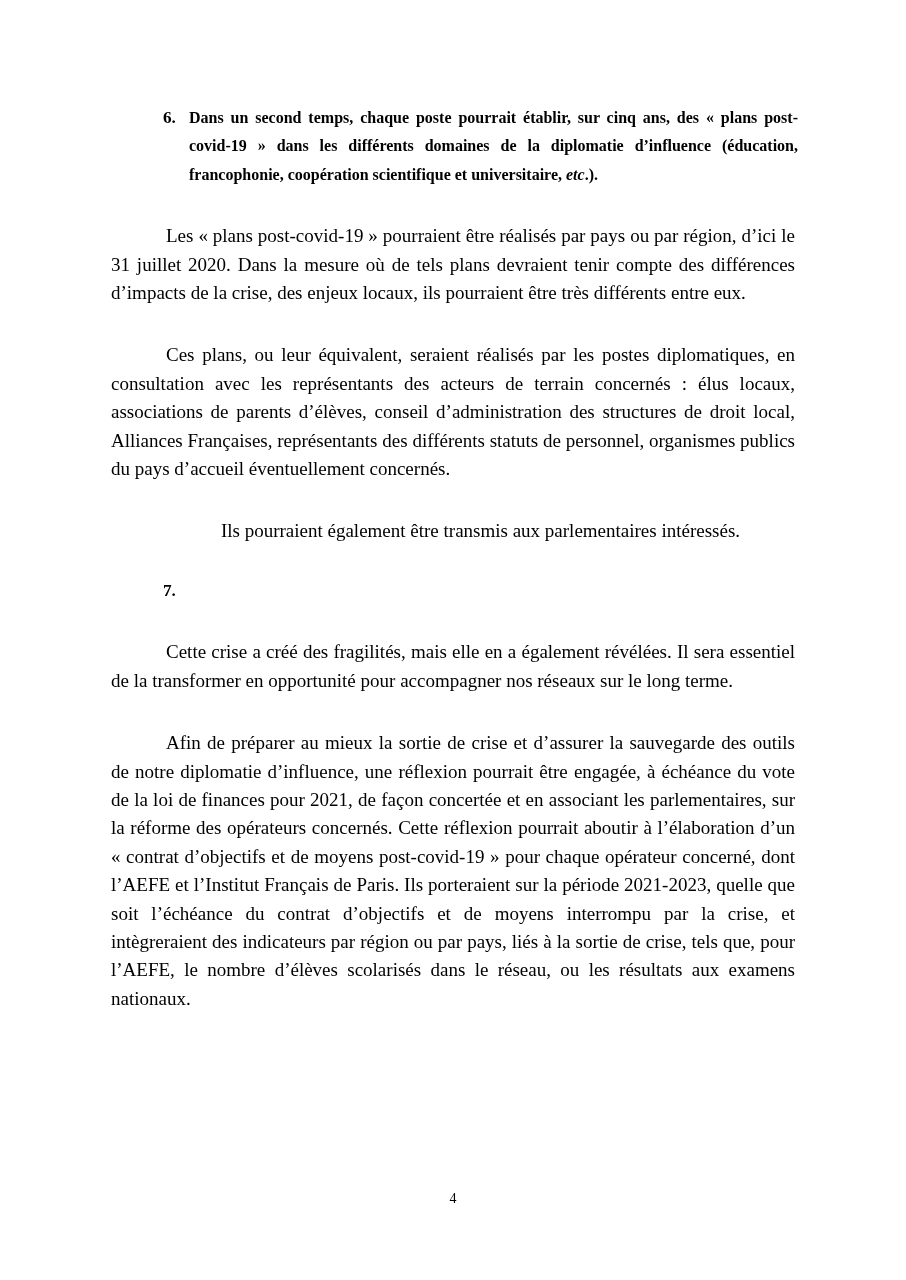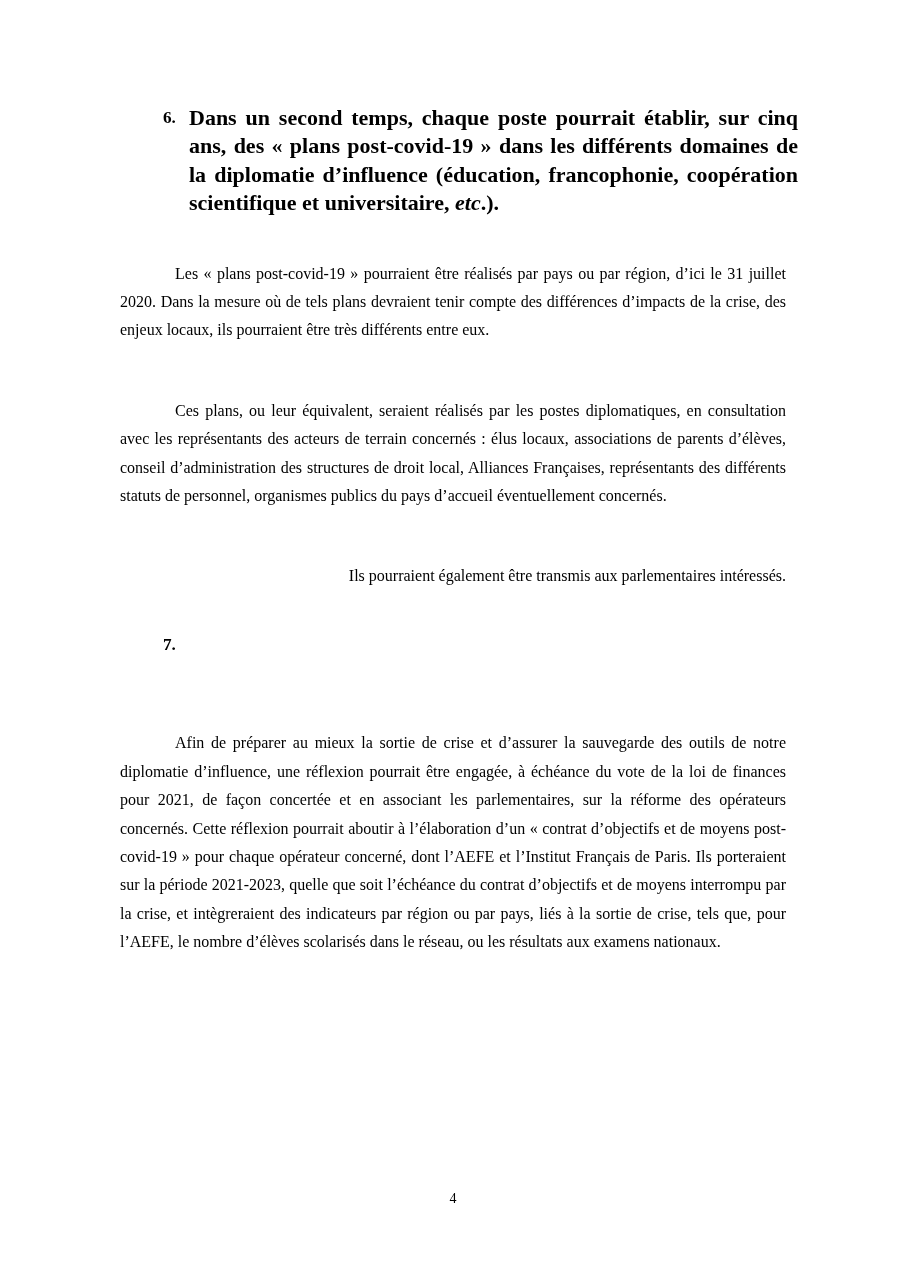--- a/index.html
+++ b/index.html
@@ -37,41 +37,41 @@
     width: 26px;
     margin-left: 55px;
     font-weight: bold;
     font-size: 17.2px;
     line-height: 28.4px;
     text-align: left;
   }
   .list-item .item-text {
     flex: 1 1 auto;
     font-weight: bold;
-    font-size: 22px;
+    font-size: 16px;
     line-height: 28.4px;
     text-align: justify;
     text-justify: inter-word;
     hyphens: none;
   }
   .list-item .item-text i { font-style: italic; }
 
   
   p.body-par {
-    margin: 12px;
+    margin: 3px;
     padding: 0;
-    font-size: 16px;
+    font-size: 19px;
     line-height: 28.4px;
     text-align: justify;
     text-justify: inter-word;
     text-indent: 55px;
     hyphens: none;
   }
   p.body-par.no-justify {
-    text-align: right;
+    text-align: center;
   }
   .gap-md { height: 28px; }
 
   
   .page-number {
     position: absolute;
     top: 1190px;
     left: 0;
     width: 906px;
     text-align: center;
@@ -104,20 +104,21 @@
     <p class="body-par no-justify">Ils pourraient également être transmis aux parlementaires intéressés.</p>
 
     <div class="gap-md"></div>
 
     <div class="list-item">
       <div class="marker">7.</div>
     </div>
 
     <div class="gap-md"></div>
 
+    <p class="body-par">Cette crise a créé des fragilités, mais elle en a également révélées. Il sera essentiel de la transformer en opportunité pour accompagner nos réseaux sur le long terme.</p>
 
     <div class="gap-md"></div>
 
     <p class="body-par">Afin de préparer au mieux la sortie de crise et d’assurer la sauvegarde des outils de notre diplomatie d’influence, une réflexion pourrait être engagée, à échéance du vote de la loi de finances pour 2021, de façon concertée et en associant les parlementaires, sur la réforme des opérateurs concernés. Cette réflexion pourrait aboutir à l’élaboration d’un « contrat d’objectifs et de moyens post-covid-19 » pour chaque opérateur concerné, dont l’AEFE et l’Institut Français de Paris. Ils porteraient sur la période 2021-2023, quelle que soit l’échéance du contrat d’objectifs et de moyens interrompu par la crise, et intègreraient des indicateurs par région ou par pays, liés à la sortie de crise, tels que, pour l’AEFE, le nombre d’élèves scolarisés dans le réseau, ou les résultats aux examens nationaux.</p>
 
   </div>
 
   <div class="page-number">4</div>
 
 </div>

